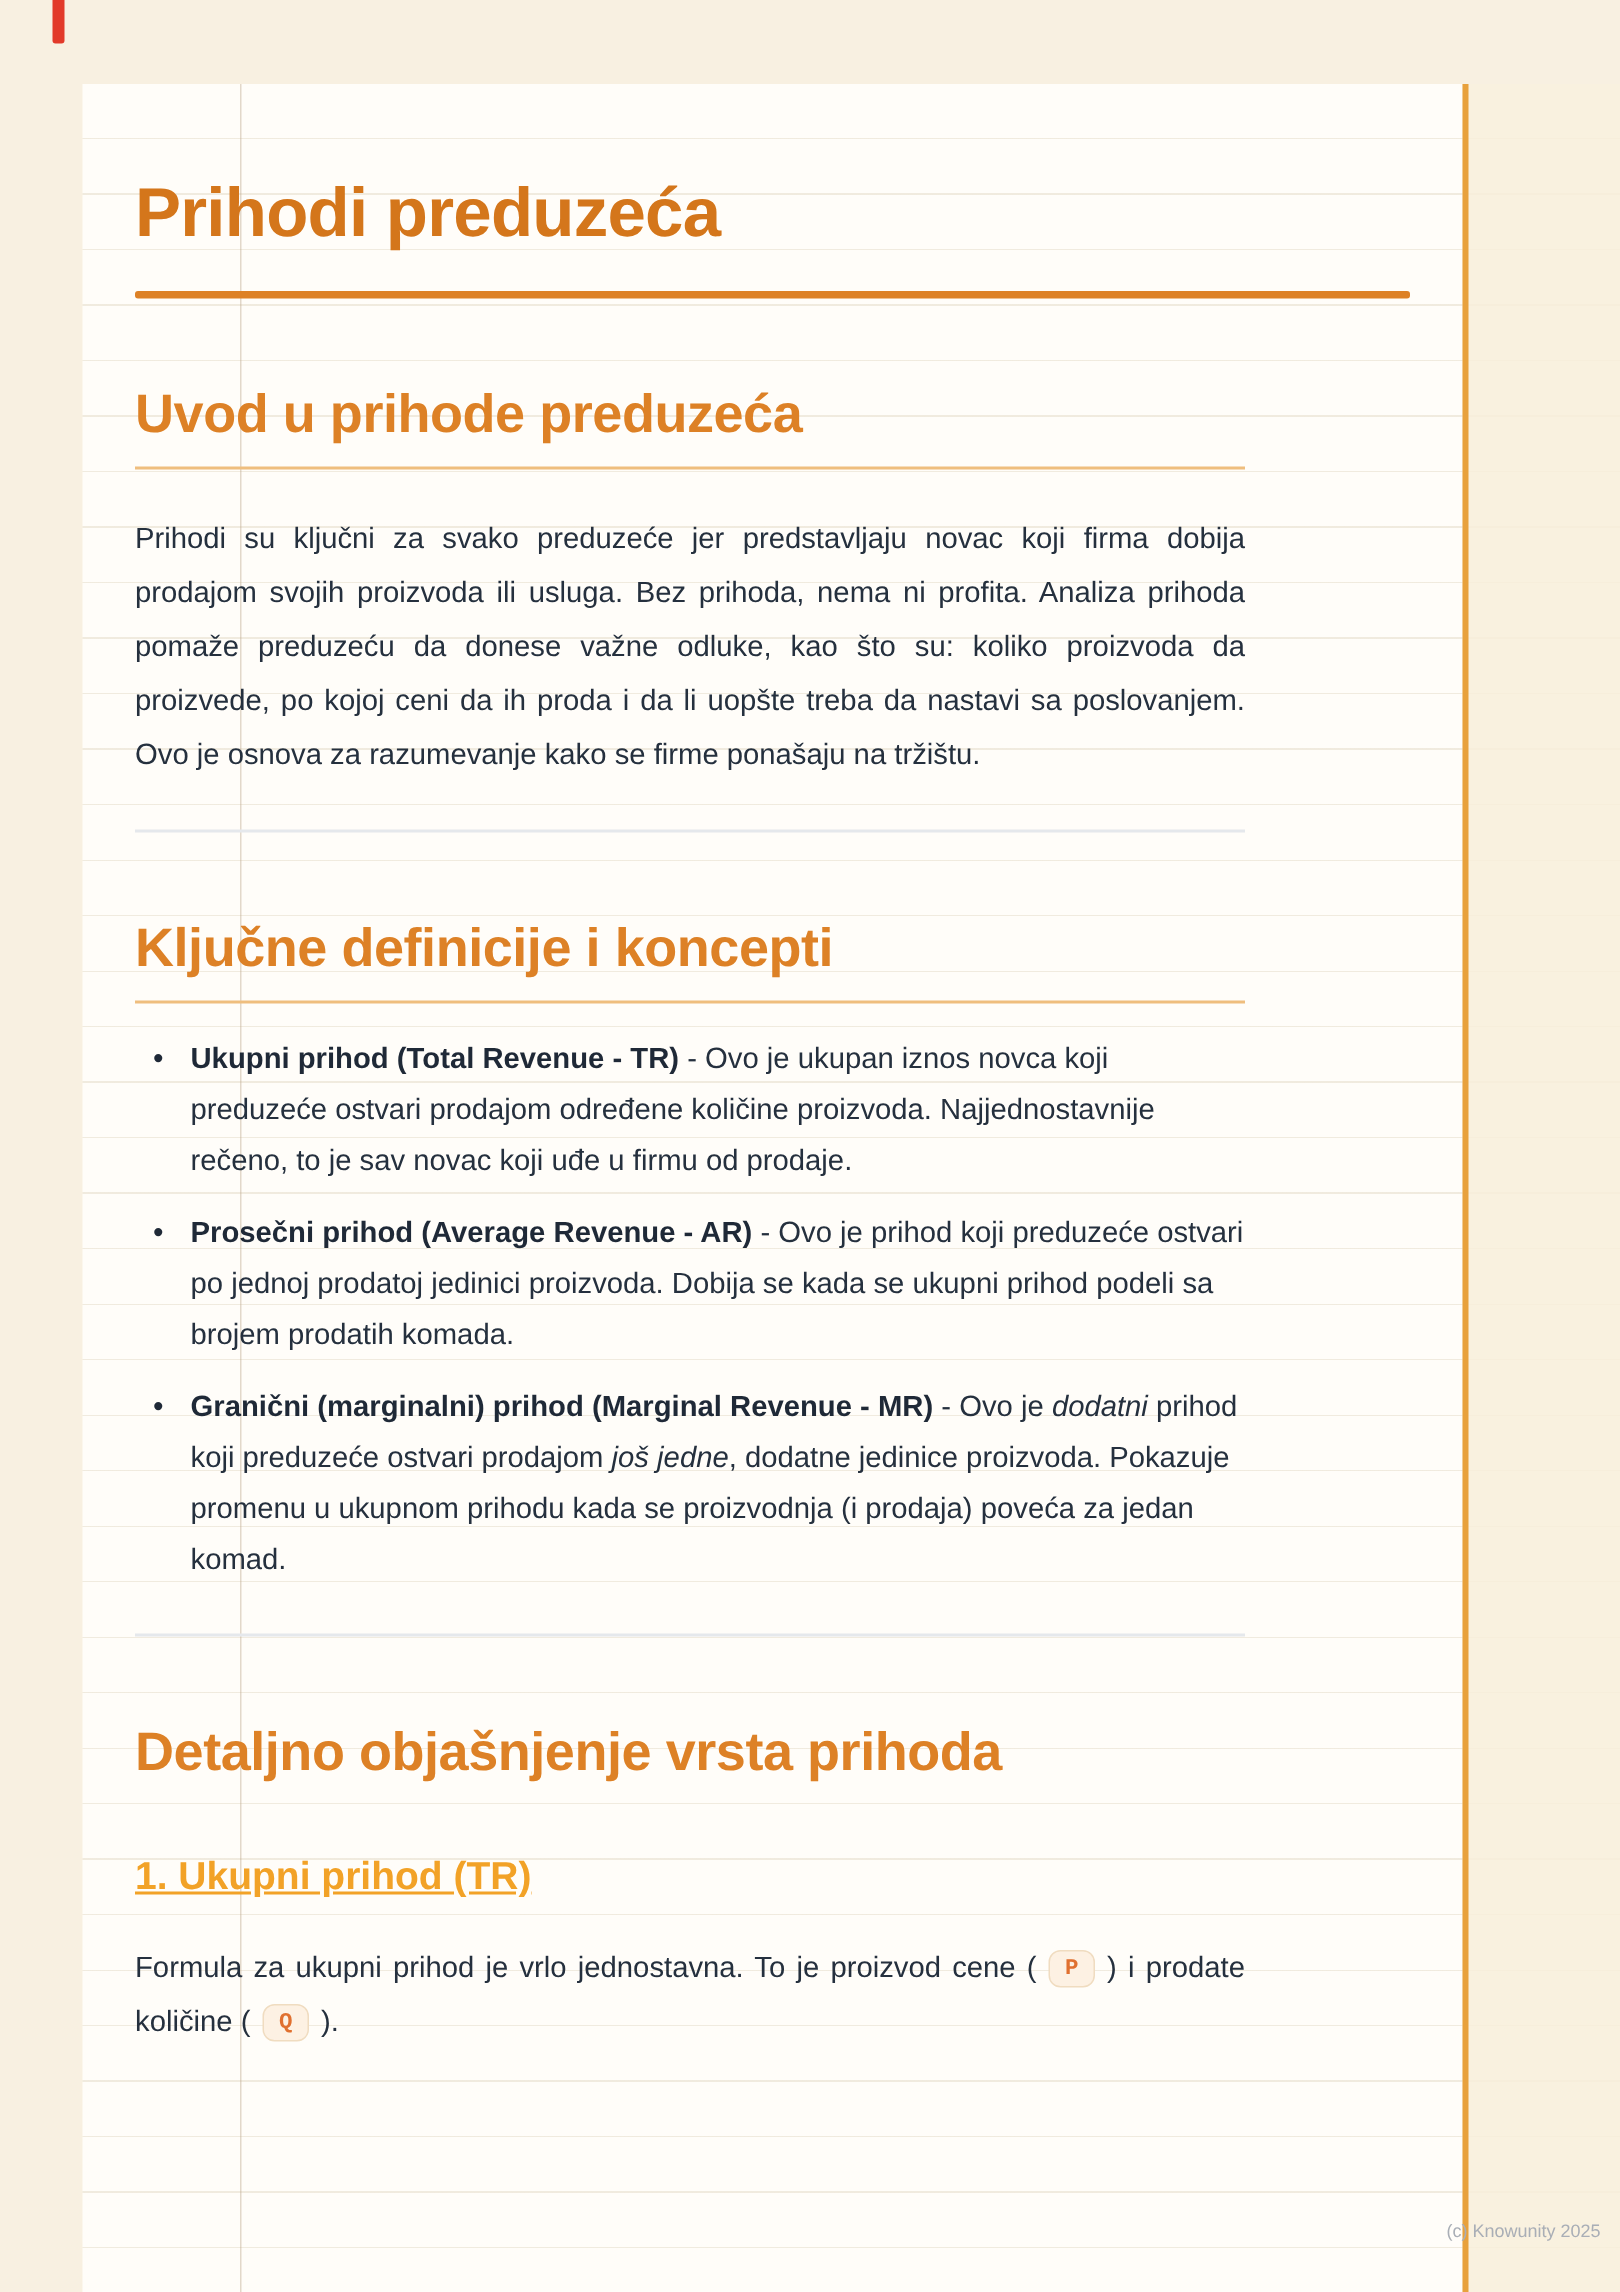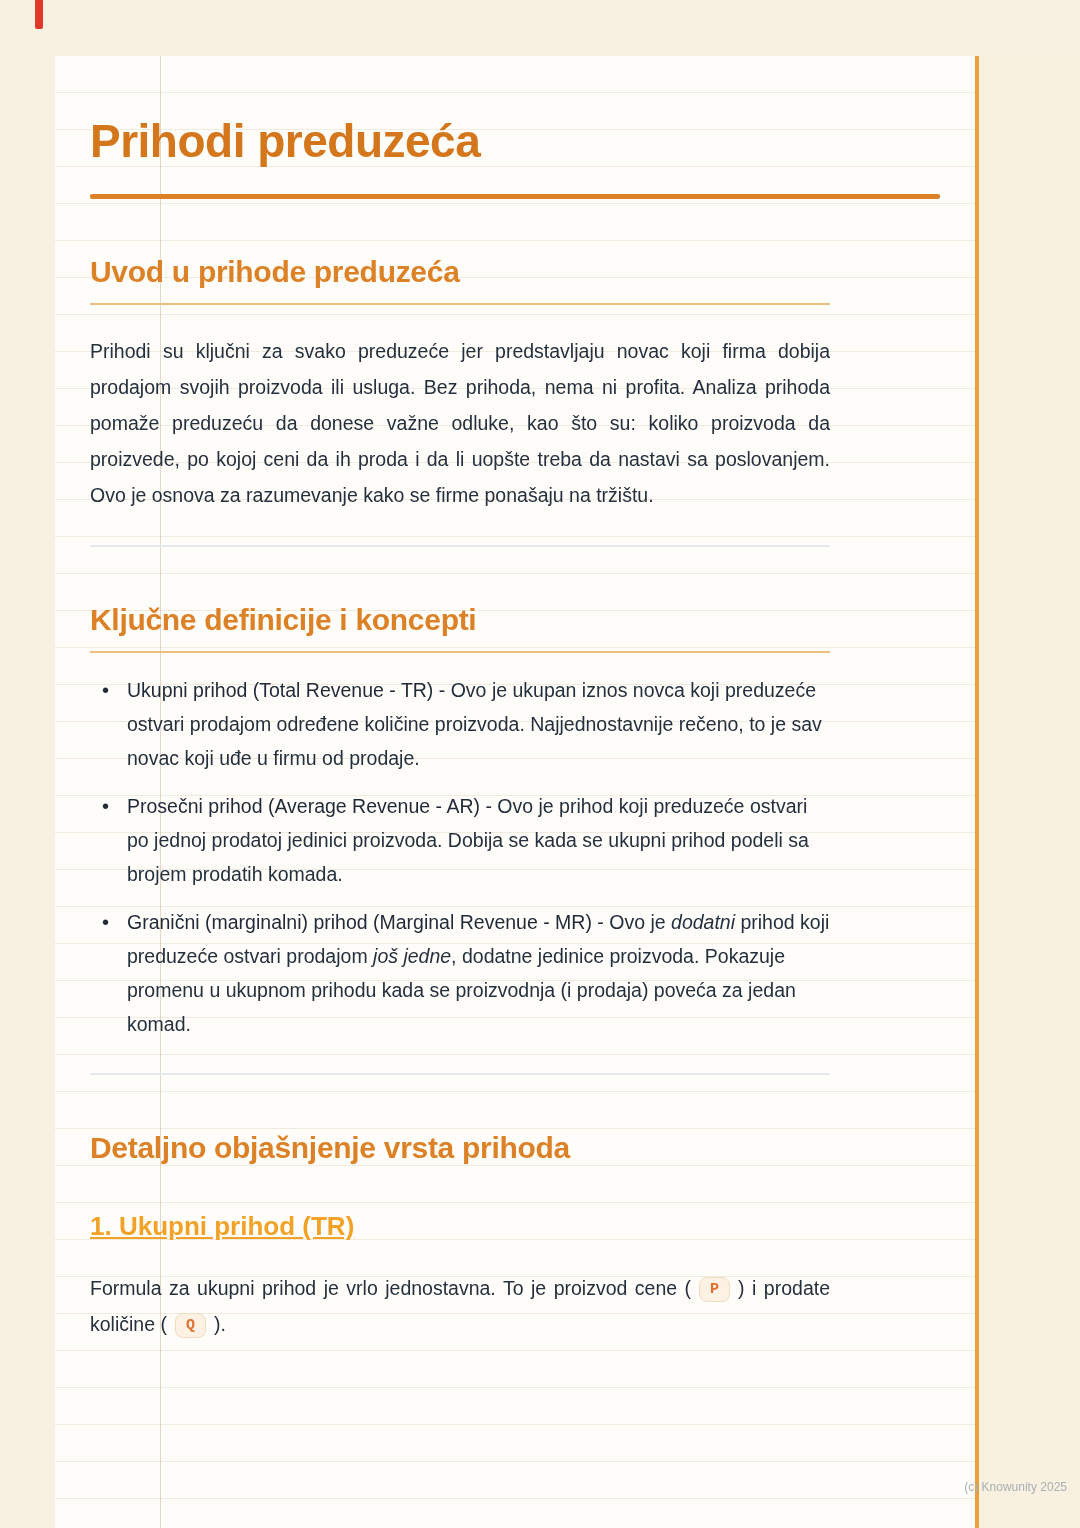--- a/index.html
+++ b/index.html
@@ -38,21 +38,21 @@
   h1 {
     margin-top:58px;
     font-size:46px; font-weight:800; letter-spacing:-0.5px;
     color:#d4761b;
   }
   .title-rule {
     margin-top:26px; width:850px; height:5px; background:#dd8126; border-radius:2px;
   }
   h2 {
     margin-top:56px;
-    font-size:30px; font-weight:800; letter-spacing:-0.3px;
+    font-size:36px; font-weight:800; letter-spacing:-0.3px;
     color:#dd8126;
   }
   .h2-rule {
     margin-top:14px; width:740px; height:2px; background:#efbe7e;
   }
   h3 {
     margin-top:46px;
     font-size:26px; font-weight:800;
     color:#f2a227;
     text-decoration:underline;
@@ -70,21 +70,21 @@
   }
   .def-list li {
     position:relative; padding-left:37px; margin-bottom:14px;
     font-size:19.5px; line-height:34px; color:#25303e;
   }
   .def-list li::before {
     content:"\2022";
     position:absolute; left:12px; top:0;
     font-size:20px; color:#1f2937;
   }
-  strong { font-weight:400; color:#1f2937; }
+  strong { font-weight:700; color:#1f2937; }
   em { font-style:italic;text-align:center; }
   .chip {
     display:inline-block;
     font-family:"Liberation Mono","DejaVu Sans Mono",monospace;
     font-size:15px; font-weight:700; color:#e0702f;
     background:#fdf1e3; border:1.5px solid #f0dcc0; border-radius:8px;
     padding:4px 10px; margin:0 8px;
     line-height:1; position:relative; top:-2px;
   }
   .footer {

